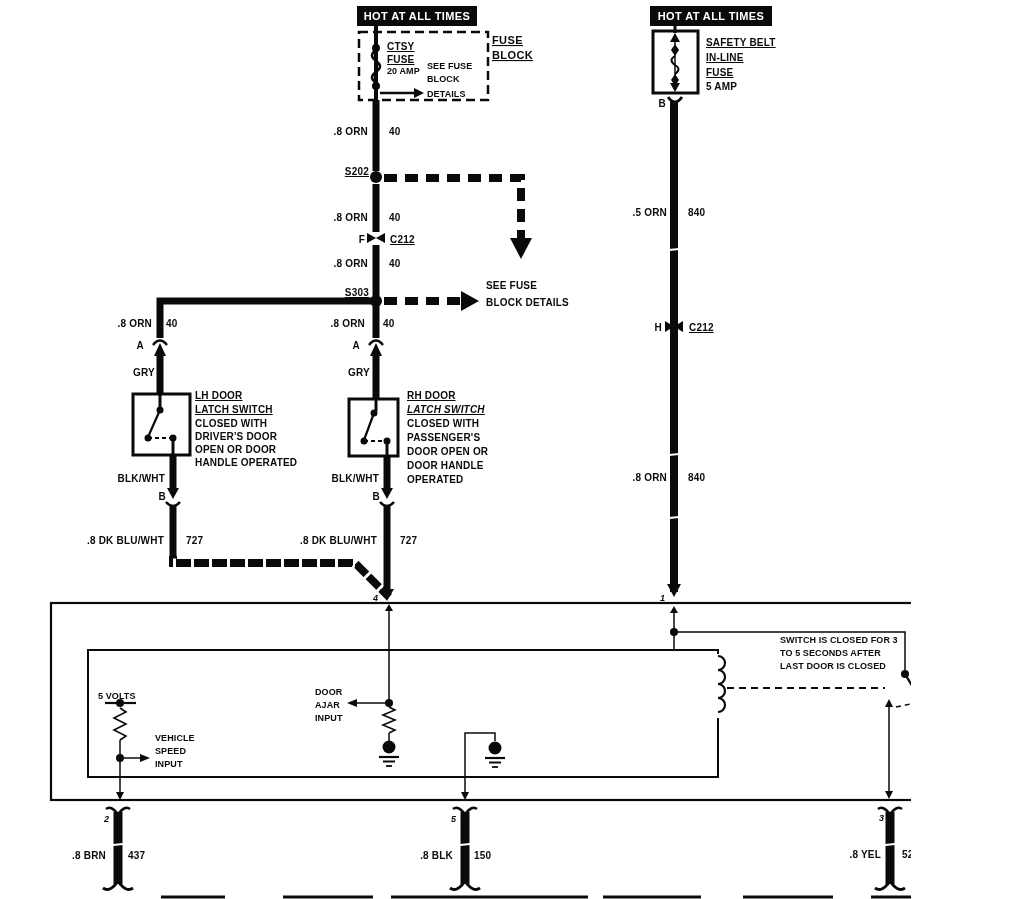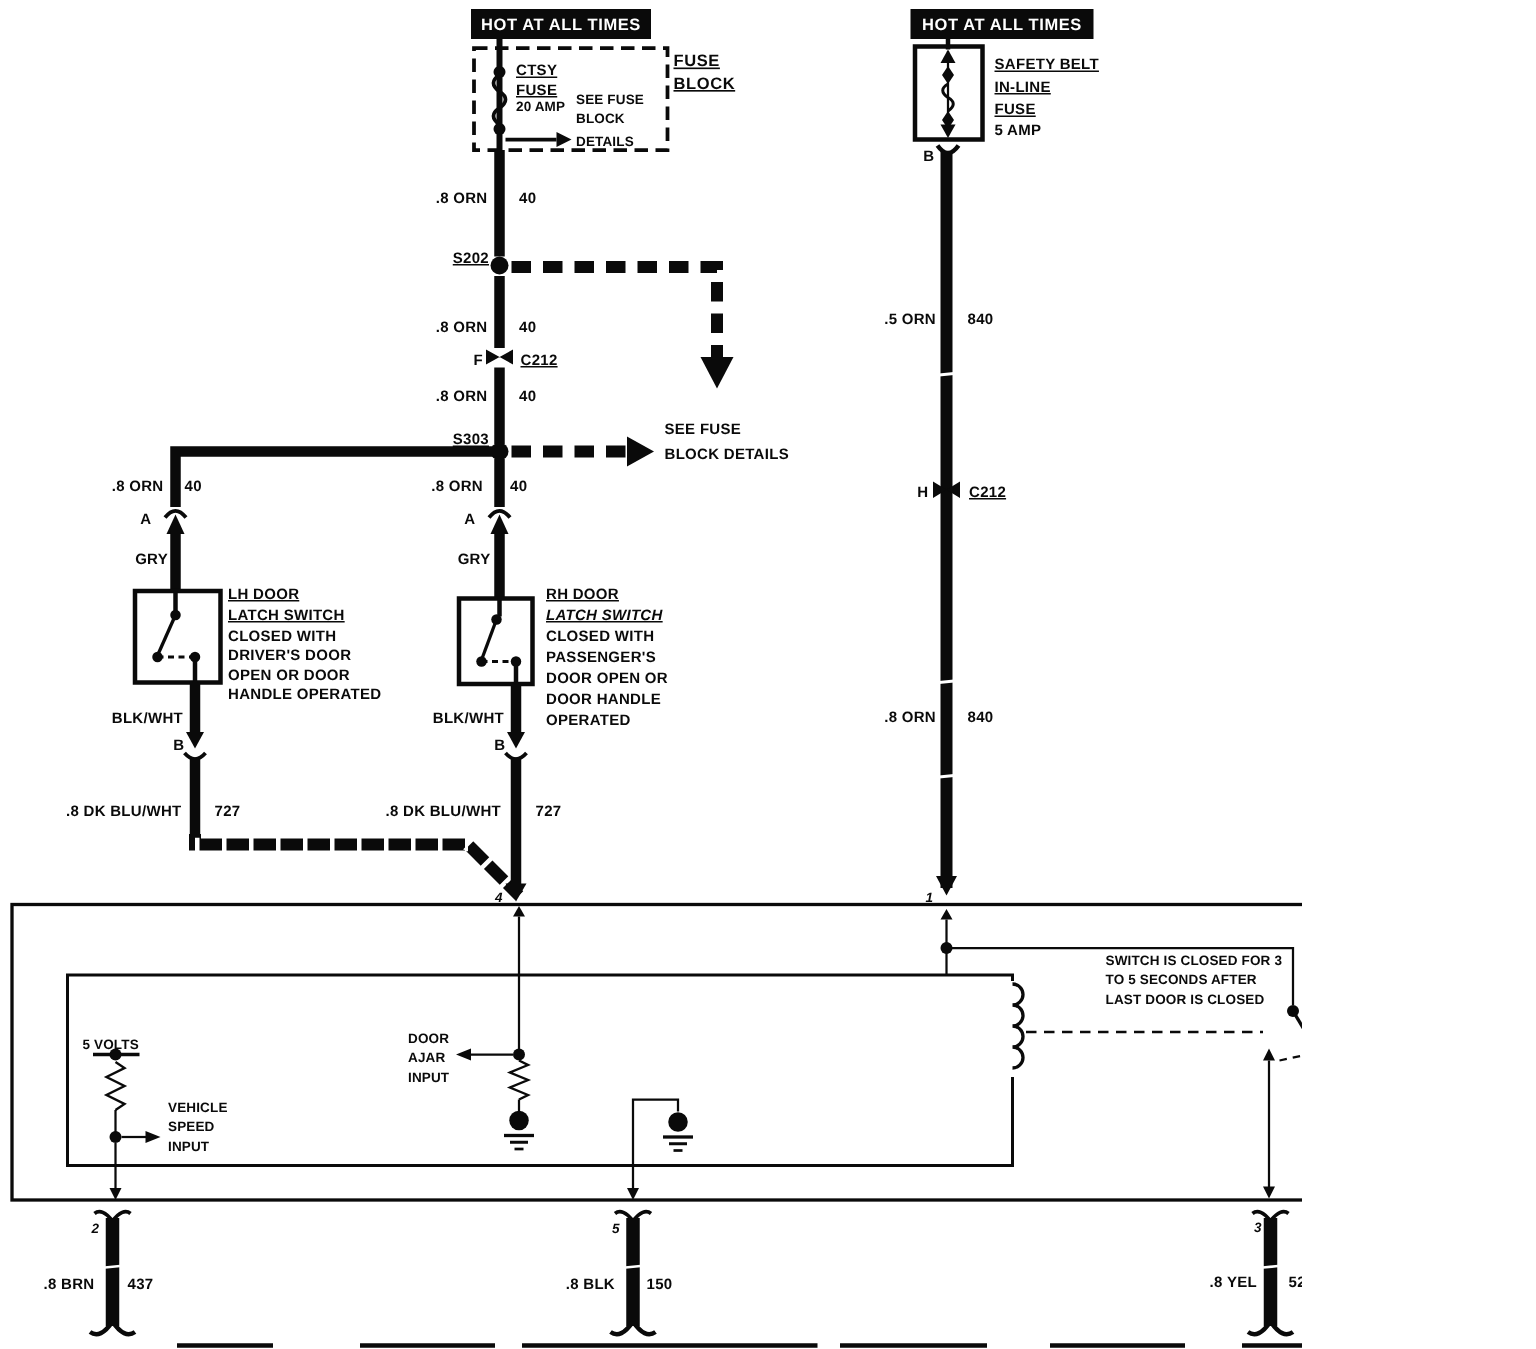--- a/index.html
+++ b/index.html
@@ -1,16 +1,16 @@
 <!DOCTYPE html>
 <html><head>
 <meta charset="utf-8">
 <style>
   html,body{margin:0;padding:0;background:#fff;}
-  .stage{position:relative;width:868px;height:899px;background:#ffffff;overflow:hidden;}
+  .stage{position:relative;width:868px;height:899px;background:#ffffff;overflow:hidden;padding-left:43px;}
   svg{display:block;}
   svg text{font-family:"Liberation Sans","DejaVu Sans",sans-serif;font-weight:bold;fill:#0a0a0a;}
   .t9{font-size:9px;}
   .t10{font-size:10px;letter-spacing:.2px;}
   .t11{font-size:11px;letter-spacing:.4px;}
   .t85{font-size:9px;letter-spacing:.1px;}
   .u{text-decoration:underline;}
   .it{font-style:italic;}
   .inv{fill:#ffffff;}
   .w{stroke:#0a0a0a;fill:none;}

